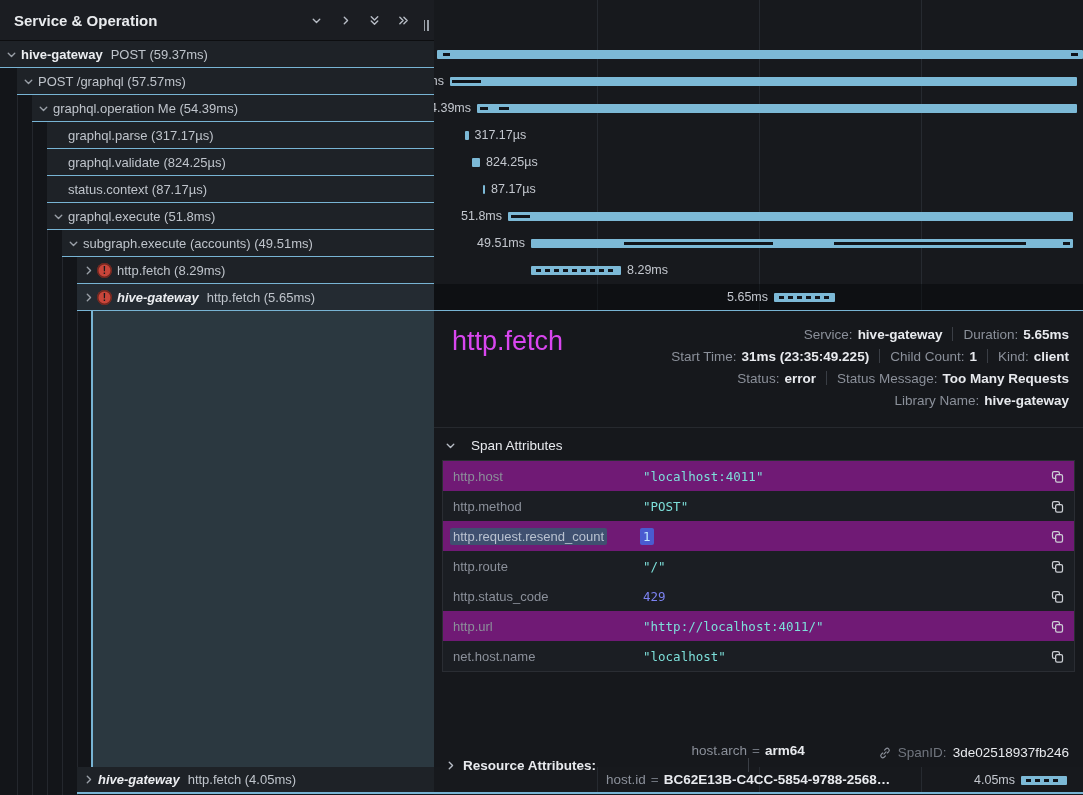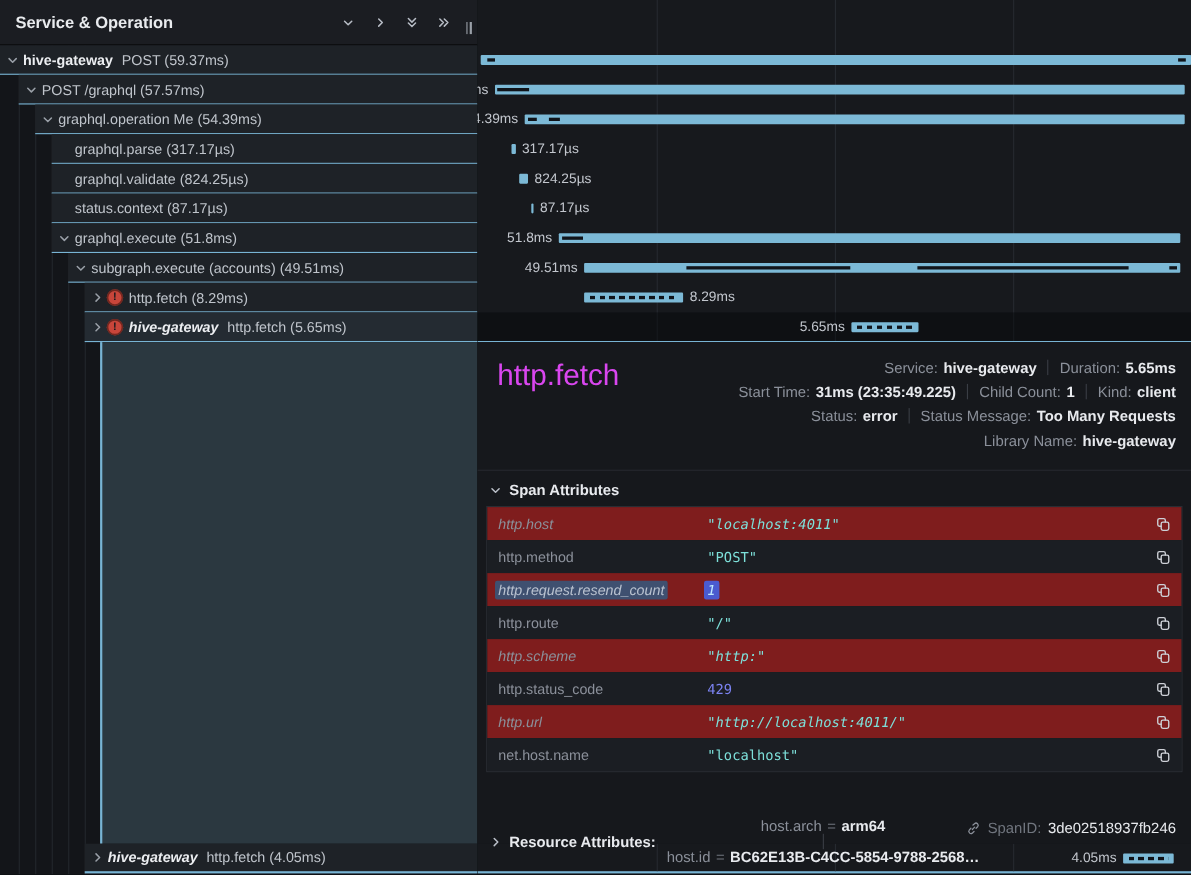--- a/index.html
+++ b/index.html
@@ -60,27 +60,27 @@
   .tl-label { position:absolute; top:6px; font-size:12.5px; color:#c3c7ce; white-space:nowrap; z-index:2; }
   
   .details { position:absolute; left:0; top:311px; width:649px; height:456px; background:#16181c; z-index:3; }
   .d-title { position:absolute; left:18px; top:15px; font-size:27px; color:#d946ef; }
   .d-meta { position:absolute; right:14px; top:12px; text-align:right; }
   .d-meta .mline { height:22px; display:flex; justify-content:flex-end; align-items:center; font-size:13.5px; }
   .d-meta .mlabel { color:#8b909a; margin-right:5px; }
   .d-meta .mval { color:#e8eaee; font-weight:700; }
   .vd { width:1px; height:14px; background:#3a3e45; margin:0 10px; display:inline-block; }
   .d-divider { position:absolute; left:0; top:116px; width:100%; height:1px; background:#26292e; }
-  .attr-head { position:absolute; left:10px; top:127px; display:flex; align-items:center; gap:6px;
-               font-size:13.5px; font-weight:700; color:#e8eaee; cursor:pointer; }
+  .attr-head { position:absolute; left:10px; top:127px; display:flex; align-items:center; gap:14px;
+               font-size:13.5px; font-weight:400; color:#e8eaee; cursor:pointer; }
   .attr-head .chev, .res-line .chev { color:#b8bdc6; display:inline-flex; }
   .attr-table { position:absolute; left:8px; top:149px; width:633px; border:1px solid #2a2d33; }
   .a-row { height:30px; display:flex; align-items:center; font-size:13px; }
   .a-row.alt { background:#1b1e23; }
-  .a-row.base { background:#7f1d1d;font-style:italic; }
+  .a-row.base { background:#701a75; }
   .a-key { width:200px; padding-left:10px; color:#8b909a; flex:0 0 auto; }
   .a-key .sel { background:#3f5070; color:#b9c2d0; padding:1px 3px; border-radius:2px; margin-left:-3px; }
   .a-val { flex:1; font-family:"DejaVu Sans Mono", monospace; font-size:12.5px; }
   .a-val.str { color:#7de0da; }
   .a-val.num { color:#7b82f0; }
   .a-val .vsel { background:#4a5bd0; color:#bfe9ff; padding:1px 3px; border-radius:2px; margin-left:-3px; }
   .a-copy { width:34px; display:flex; justify-content:center; cursor:pointer; }
   .res-line { position:absolute; left:10px; top:404px; right:14px; display:flex; align-items:center;
               gap:6px; font-size:13.5px; white-space:nowrap; overflow:hidden; cursor:pointer;margin-top:28px; }
   .res-title { font-weight:700; color:#e8eaee; margin-right:4px; }
@@ -366,30 +366,20 @@
           <div class="a-row alt">
     <span class="a-key">http.route</span>
     <span class="a-val str">"/"</span>
     <span class="a-copy">
               <svg width="15" height="15" viewBox="0 0 24 24" fill="none" stroke="#cdd0d6" stroke-width="2" stroke-linejoin="round">
                 <rect x="9" y="9" width="11" height="12" rx="2.5"></rect>
                 <path d="M15 9V6.5A2.5 2.5 0 0 0 12.5 4H6.5A2.5 2.5 0 0 0 4 6.5v6A2.5 2.5 0 0 0 6.5 15H9" stroke-linecap="round"></path>
               </svg>
             </span>
   </div>
-          <div class="a-row base">
-    <span class="a-key">http.scheme</span>
-    <span class="a-val str">"http:"</span>
-    <span class="a-copy">
-              <svg width="15" height="15" viewBox="0 0 24 24" fill="none" stroke="#cdd0d6" stroke-width="2" stroke-linejoin="round">
-                <rect x="9" y="9" width="11" height="12" rx="2.5"></rect>
-                <path d="M15 9V6.5A2.5 2.5 0 0 0 12.5 4H6.5A2.5 2.5 0 0 0 4 6.5v6A2.5 2.5 0 0 0 6.5 15H9" stroke-linecap="round"></path>
-              </svg>
-            </span>
-  </div>
           <div class="a-row alt">
     <span class="a-key">http.status_code</span>
     <span class="a-val num">429</span>
     <span class="a-copy">
               <svg width="15" height="15" viewBox="0 0 24 24" fill="none" stroke="#cdd0d6" stroke-width="2" stroke-linejoin="round">
                 <rect x="9" y="9" width="11" height="12" rx="2.5"></rect>
                 <path d="M15 9V6.5A2.5 2.5 0 0 0 12.5 4H6.5A2.5 2.5 0 0 0 4 6.5v6A2.5 2.5 0 0 0 6.5 15H9" stroke-linecap="round"></path>
               </svg>
             </span>
   </div>

